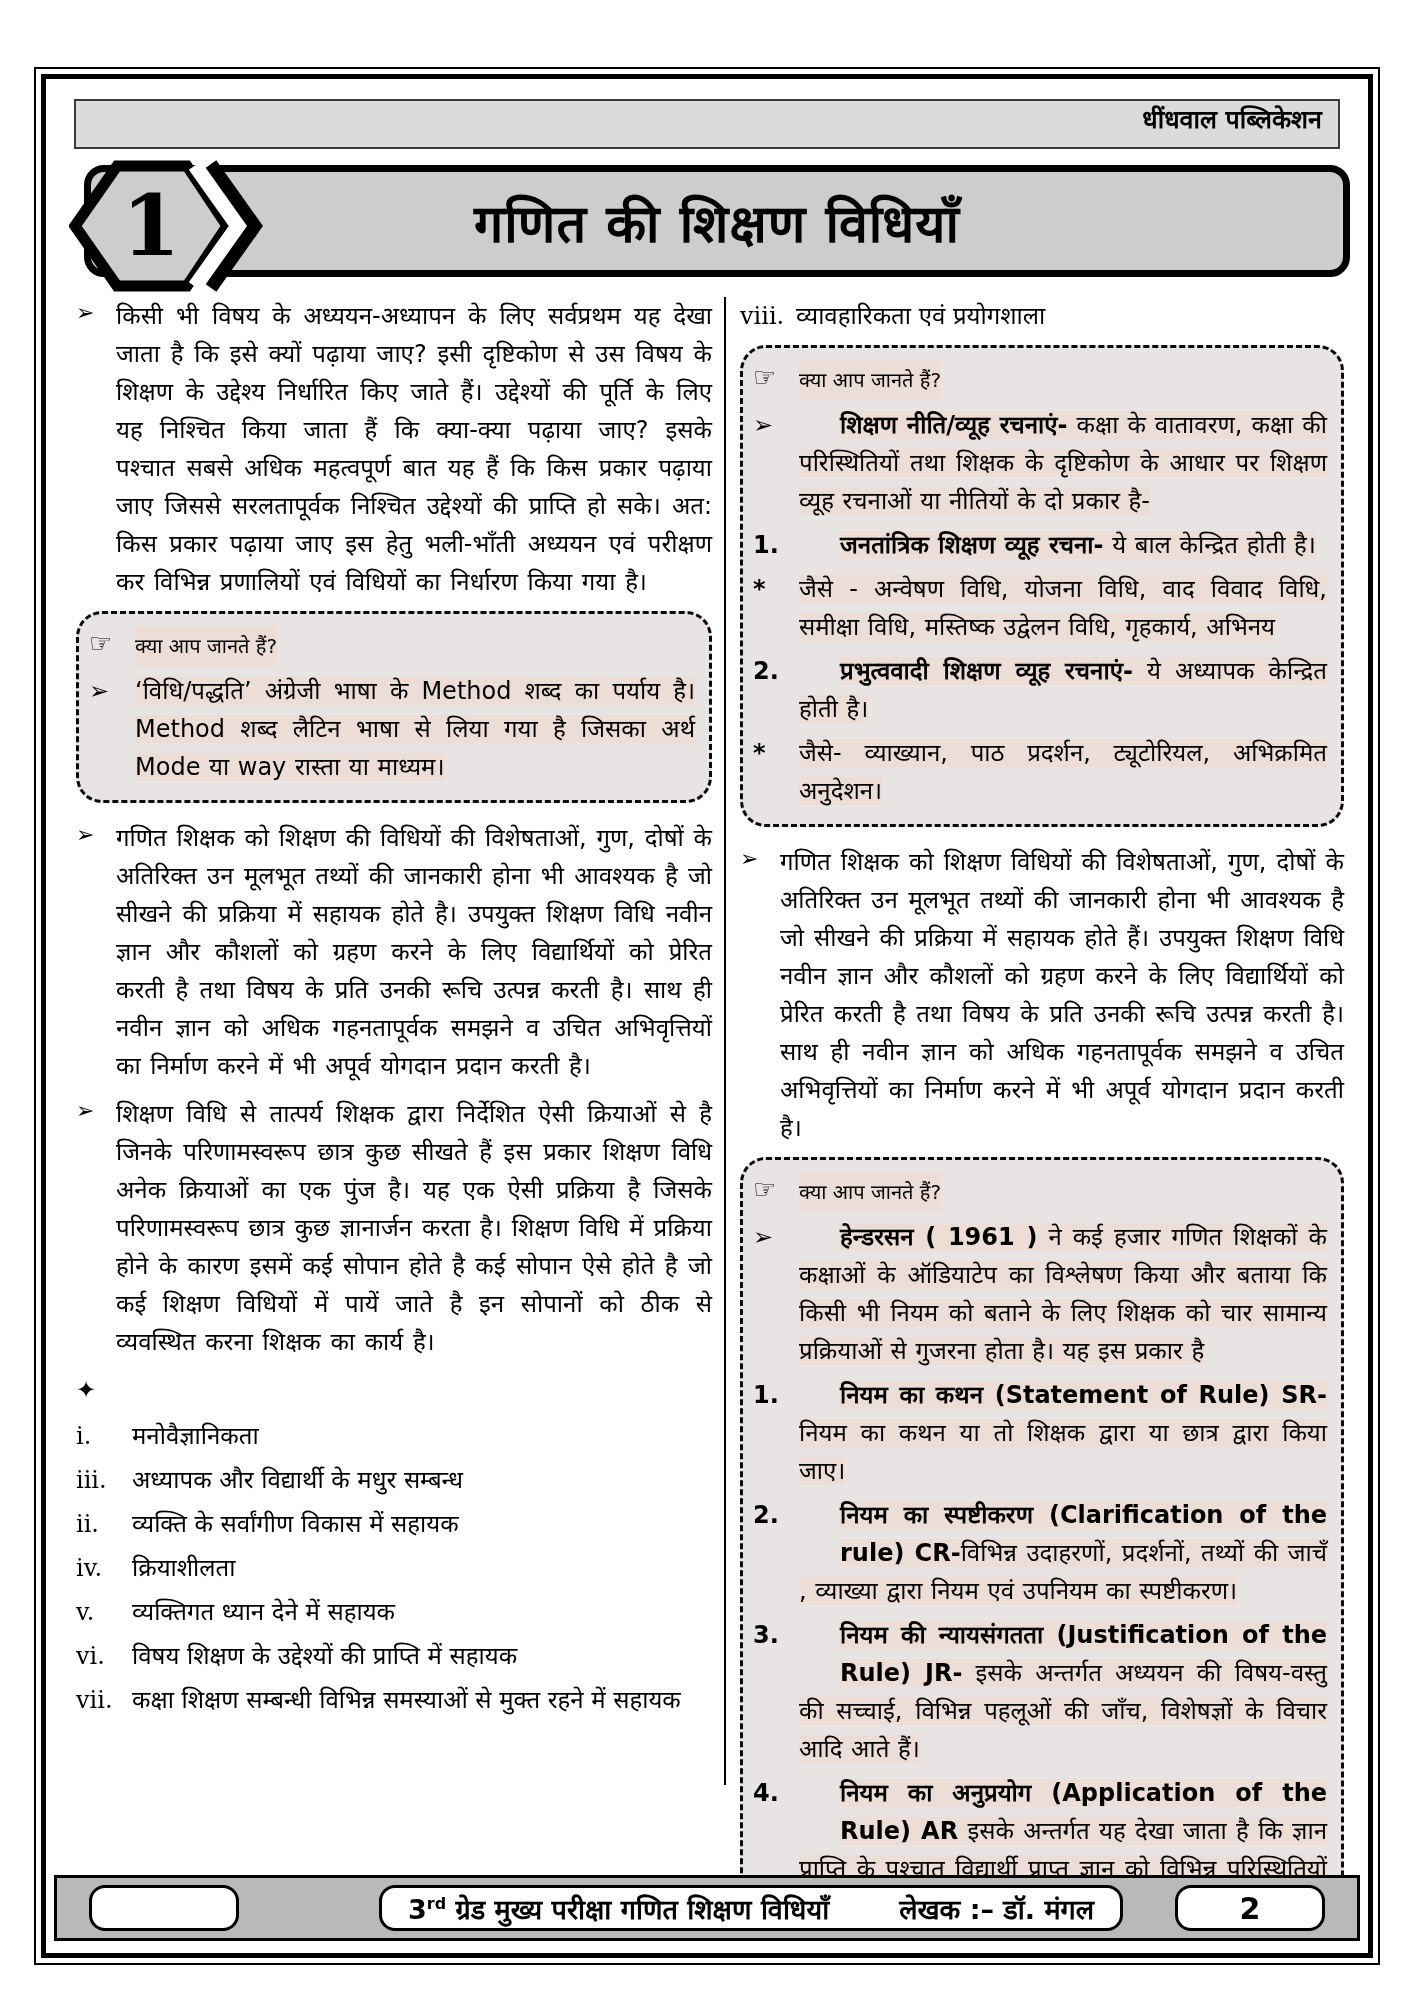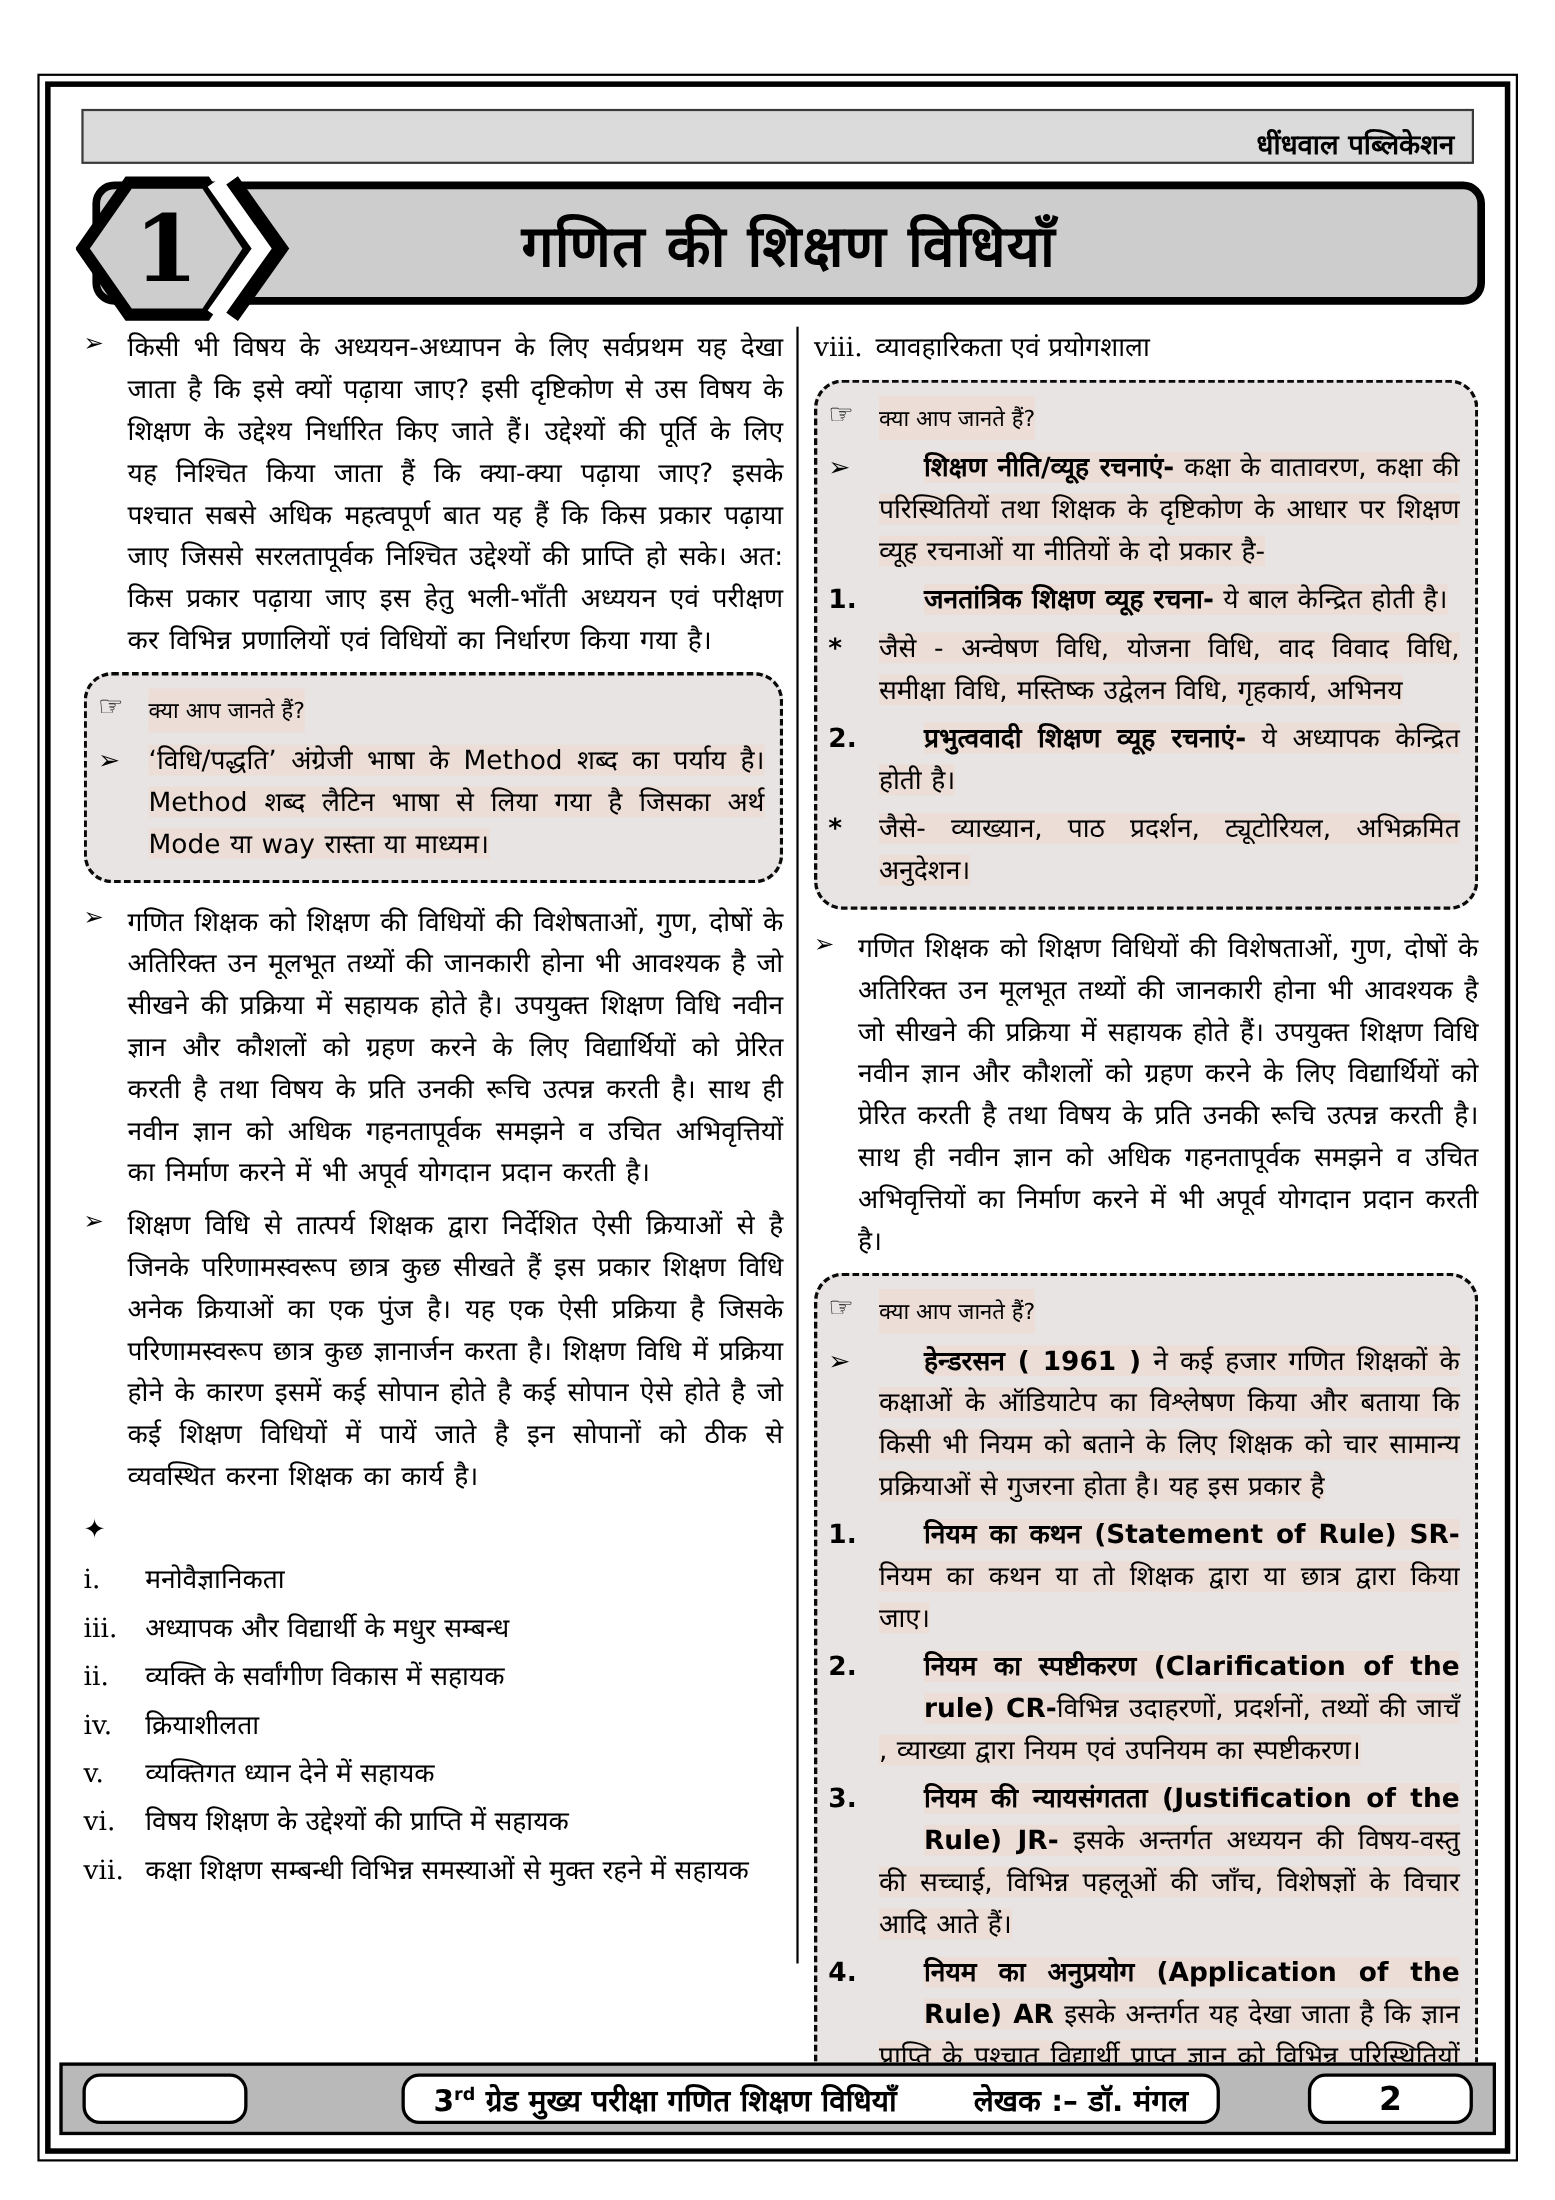--- a/index.html
+++ b/index.html
@@ -8,21 +8,21 @@
 
   .page-frame {
     position:absolute; left:41px; top:74px; width:1332px; height:1884px;
     border:5px solid #000; outline:2px solid #000; outline-offset:5px;
     display:flex; flex-direction:column; background:#fff;
   }
 
   
   .publisher-bar {
     margin:20px 28px 0 28px; height:50px; background:#dbdbdb;
-    border:2px solid #3a3a3a; display:flex; align-items:flex-end; justify-content:flex-end;
+    border:2px solid #3a3a3a; display:flex; align-items:flex-start; justify-content:flex-end;
     padding-right:16px; font-weight:bold; font-size:25px;
   }
 
   
   .chapter-banner {
     position:relative; margin:16px 18px 0 38px; height:112px;
     background:#cdcdcd; border:7px solid #000; border-radius:20px;
     display:flex; align-items:center; justify-content:center;
   }
   .chapter-title { font-size:52px; font-weight:bold; letter-spacing:1px; }
@@ -55,21 +55,21 @@
   .kb-title { font-size:20px; font-weight:normal; line-height:40px; }
   .kb-num { flex:0 0 34px; font-size:24px; font-weight:bold; line-height:38px; }
   .kb-body { flex:1; font-size:24px; line-height:38px; text-align:justify; word-spacing:1px; }
   .kb-row + .kb-row { margin-top:6px; }
   .hl { background:#ecddd6; box-decoration-break:clone; -webkit-box-decoration-break:clone; }
   .b { font-weight:bold;margin-left:41px; }
 
   
   .footer-bar {
     margin:auto 8px 12px 8px; height:66px; background:#b9b9b9; border:3px solid #000;
-    display:flex; align-items:center; padding:0 18px; gap:20px;
+    display:flex; align-items:center; padding:0 32px; gap:20px;
   }
   .fbox { background:#fff; border:3px solid #000; border-radius:16px; height:46px; }
   .footer-left-box { width:150px; }
   .footer-center-box {
     margin-left:120px; display:flex; align-items:center; gap:70px; padding:0 26px;
     font-weight:bold; font-size:27px; white-space:nowrap;
   }
   .footer-center-box sup { font-size:16px; }
   .footer-page-box {
     margin-left:auto; width:150px; display:flex; align-items:center; justify-content:center;

